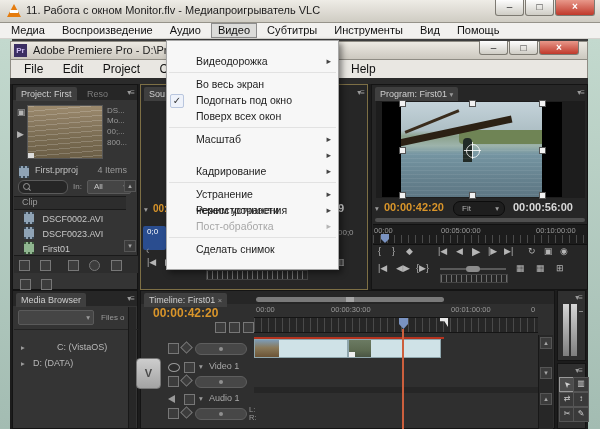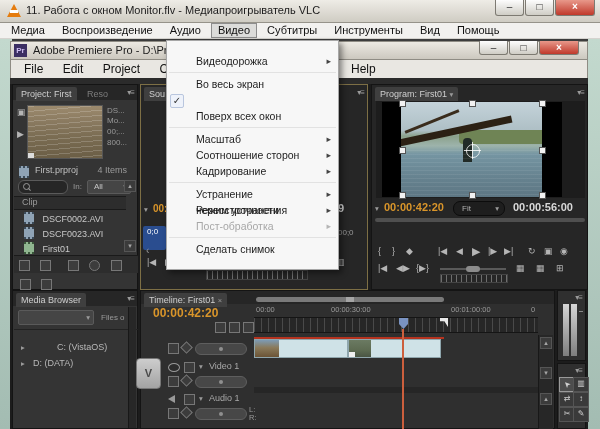--- a/index.html
+++ b/index.html
@@ -276,20 +276,27 @@
 
     <span class="a s7 dimtext" style="left:3px;top:119px;">▾</span>
     <span class="a txt s11 orange" style="left:12px;top:116px;">00:00:42:20</span>
     <div class="a" style="left:81px;top:116px;width:50px;height:13px;background:#1e1e1e;border:1px solid #0c0c0c;border-radius:7px;">
       <span class="a txt s8" style="left:8px;top:2px;color:#b0b0b0;">Fit</span>
       <span class="a s7 dimtext" style="right:5px;top:2px;">▾</span>
     </div>
     <span class="a txt s11 white-tc" style="left:141px;top:116px;">00:00:56:00</span>
 
     <div class="a" style="left:3px;top:133px;width:210px;height:4px;background:#4f4f4f;border-radius:2px;"></div>
+    <div class="a" style="left:1px;top:139px;width:214px;height:19px;background:#1c1c1c;border-top:1px solid #111;border-bottom:1px solid #111;">
+      <span class="a txt s7 dimtext" style="left:1px;top:1px;">00;00</span>
+      <span class="a txt s7 dimtext" style="left:68px;top:1px;">00:05:00:00</span>
+      <span class="a txt s7 dimtext" style="left:163px;top:1px;">00:10:00:00</span>
+      <div class="a rticks" style="left:0;top:10px;width:214px;height:8px;"></div>
+      <div class="a" style="left:8px;top:9px;width:8px;height:9px;background:#7a93c2;clip-path:polygon(0 0,100% 0,100% 55%,50% 100%,0 55%);"></div>
+    </div>
 
     <span class="a ico" style="left:6px;top:161px;">{</span>
     <span class="a ico" style="left:20px;top:161px;">}</span>
     <span class="a ico" style="left:34px;top:161px;">◆</span>
     <span class="a ico" style="left:66px;top:161px;">|◀</span>
     <span class="a ico" style="left:84px;top:161px;">◀</span>
     <span class="a ico" style="left:100px;top:160px;font-size:11px;">▶</span>
     <span class="a ico" style="left:116px;top:161px;">|▶</span>
     <span class="a ico" style="left:132px;top:161px;">▶|</span>
     <span class="a ico" style="left:156px;top:161px;">↻</span>
@@ -393,29 +400,28 @@
 
   <div class="a menu">
     <div class="mi">
       <span>Видеодорожка</span>
       <span class="sub">▸</span></div>
     <div class="msep"></div>
     <div class="mi">
       <span>Во весь экран</span></div>
     <div class="mi">
       <span class="chkbox">✓</span>
-      </div>
+      <span>Подогнать под окно</span></div>
     <div class="mi">
       <span>Поверх всех окон</span></div>
     <div class="msep"></div>
     <div class="mi">
       <span>Масштаб</span>
       <span class="sub">▸</span></div>
     <div class="mi">
-      <span>Соотношение сторон</span>
       <span class="sub">▸</span></div>
     <div class="mi">
       <span>Кадрирование</span>
       <span class="sub">▸</span></div>
     <div class="msep"></div>
     <div class="mi">
       <span>Устранение чересстрочности</span>
       <span class="sub">▸</span></div>
     <div class="mi">
       <span>Режим устранения</span>

